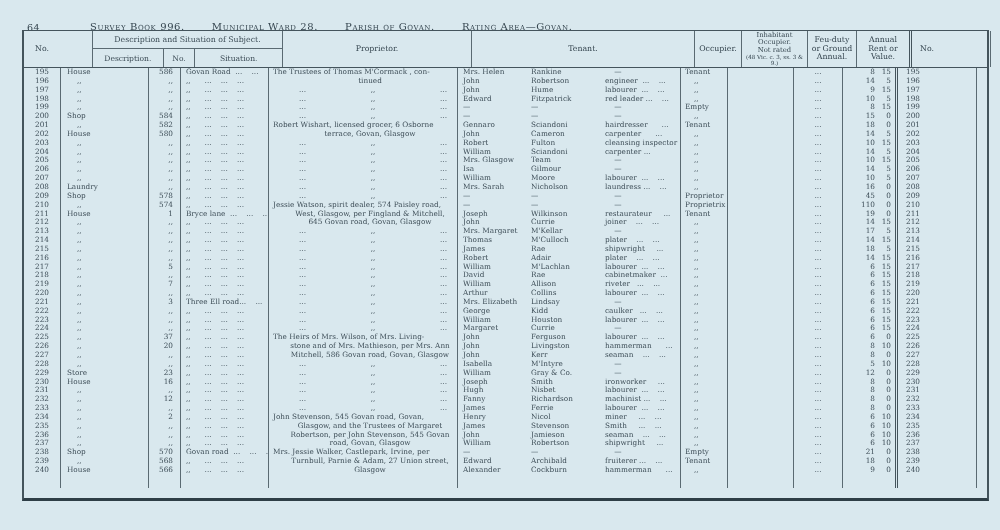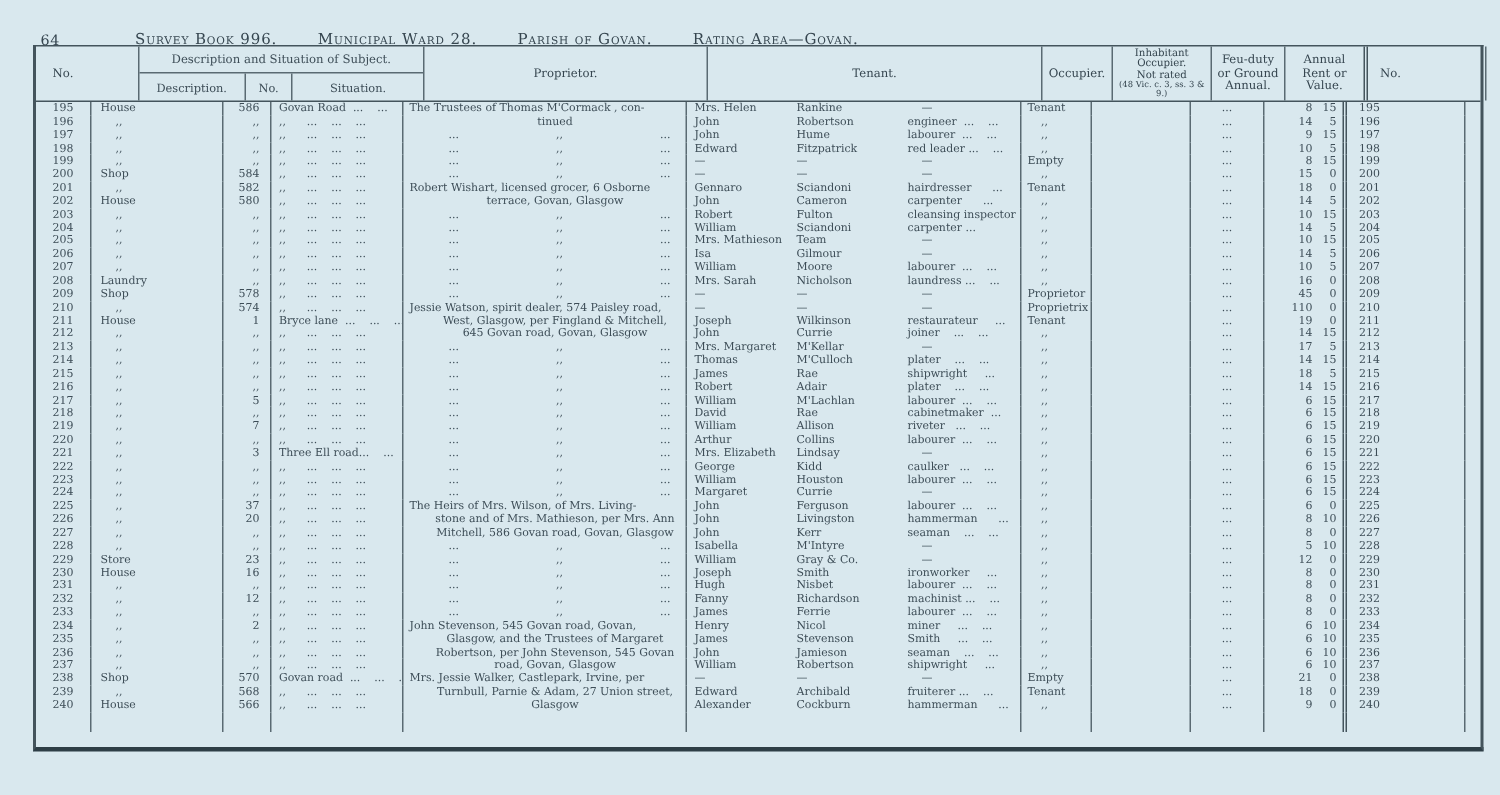--- a/index.html
+++ b/index.html
@@ -317,21 +317,21 @@
         </div>
         <div class="cell c-no2">204</div>
         <div class="cell c-rem"></div>
       </div>
       <div class="drow">
         <div class="cell c-no1 first">205</div>
         <div class="cell c-desc ditto-indent">,,</div>
         <div class="cell c-num">,,</div>
         <div class="cell c-sit">,,      ...    ...    ...</div>
         <div class="cell c-prop prop-ditto"><span>...</span><span>,,</span><span>...</span></div>
-        <div class="cell c-tf">Mrs. Mathieson</div>
+        <div class="cell c-tf">Mrs. Glasgow</div>
         <div class="cell c-tl">Team</div>
         <div class="cell c-to">    —</div>
         <div class="cell c-occ occ-ditto">,,</div>
         <div class="cell c-inh"></div>
         <div class="cell c-feu">...</div>
         <div class="cell c-rent">
           <span class="rl">10</span>
           <span class="rs">15</span>
         </div>
         <div class="cell c-no2">205</div>

